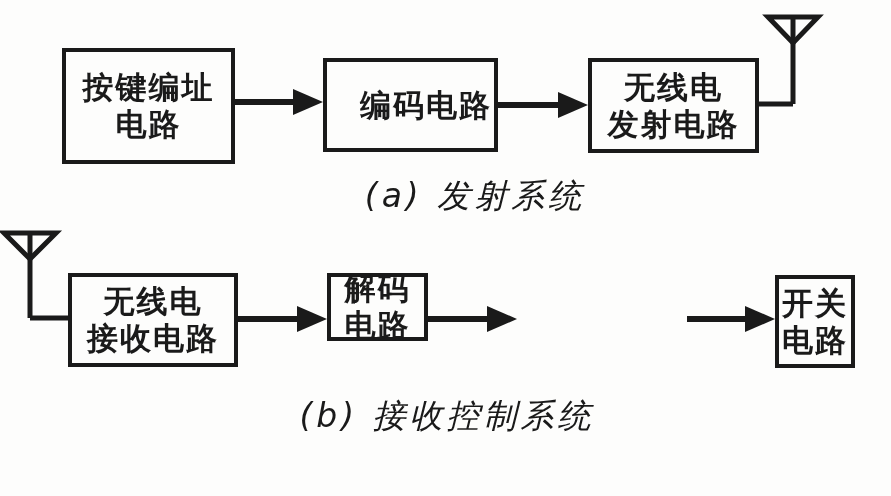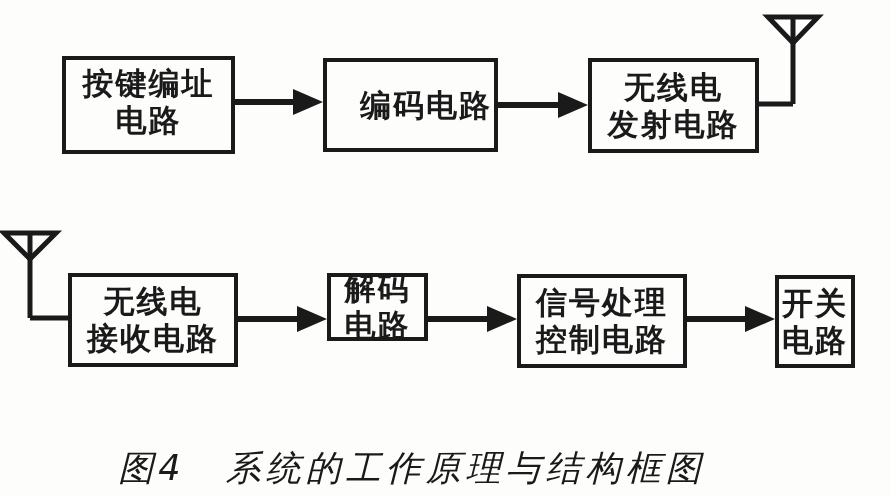--- a/index.html
+++ b/index.html
@@ -78,21 +78,21 @@
     letter-spacing: 5px;
     white-space: nowrap;
     color: var(--ink);
   }
 </style>
 </head>
 <body>
 
 <div class="stage">
 
-  <div class="box" style="left:62px; top:56px; width:173px; height:98px;font-family:Liberation Mono, monospace;">按键编址
+  <div class="box" style="left:62px; top:48px; width:173px; height:116px;">按键编址
 电路</div>
 
   <div class="arrow" style="left:235px; top:89px; width:88px;">
     <div class="shaft"></div>
     <div class="head"></div>
   </div>
 
   <div class="box" style="left:323px; top:58px; width:175px; height:94px;padding-left:31px;">编码电路</div>
 
   <div class="arrow" style="left:498px; top:92px; width:90px;">
@@ -102,20 +102,21 @@
 
   <div class="box" style="left:588px; top:58px; width:171px; height:95px;">无线电
 发射电路</div>
 
   <svg class="antenna" style="left:757px; top:12px;" width="72" height="98" viewBox="0 0 72 98">
     <line x1="36" y1="5" x2="36" y2="92" stroke="#1a1a1a" stroke-width="5"></line>
     <line x1="2" y1="92" x2="36" y2="92" stroke="#1a1a1a" stroke-width="5"></line>
     <polygon points="11,5 61,5 36,31" fill="none" stroke="#1a1a1a" stroke-width="5" stroke-linejoin="miter"></polygon>
   </svg>
 
+  <div class="caption" style="left:475px; top:174px;">(a) 发射系统</div>
 
   <svg class="antenna" style="left:0px; top:227px;" width="72" height="96" viewBox="0 0 72 96">
     <line x1="30" y1="6" x2="30" y2="91" stroke="#1a1a1a" stroke-width="5"></line>
     <line x1="30" y1="91" x2="70" y2="91" stroke="#1a1a1a" stroke-width="5"></line>
     <polygon points="4,6 56,6 30,32" fill="none" stroke="#1a1a1a" stroke-width="5" stroke-linejoin="miter"></polygon>
   </svg>
 
   <div class="box" style="left:68px; top:273px; width:170px; height:94px;">无线电
 接收电路</div>
 
@@ -125,27 +126,25 @@
   </div>
 
   <div class="box" style="left:327px; top:273px; width:101px; height:68px;">解码
 电路</div>
 
   <div class="arrow" style="left:428px; top:306px; width:89px;">
     <div class="shaft"></div>
     <div class="head"></div>
   </div>
 
-  <div class="box" style="left:517px; top:274px; width:170px; height:94px;">信号处理
-控制电路</div>
 
   <div class="arrow" style="left:687px; top:306px; width:88px;">
     <div class="shaft"></div>
     <div class="head"></div>
   </div>
 
   <div class="box" style="left:775px; top:275px; width:80px; height:93px;">开关
 电路</div>
 
+  <div class="caption" style="left:447px; top:394px;">(b) 接收控制系统</div>
 
-  <div class="fig-title" style="left:412px; top:445px;">图4　系统的工作原理与结构框图</div>
 
 </div>
 
 </body></html>

